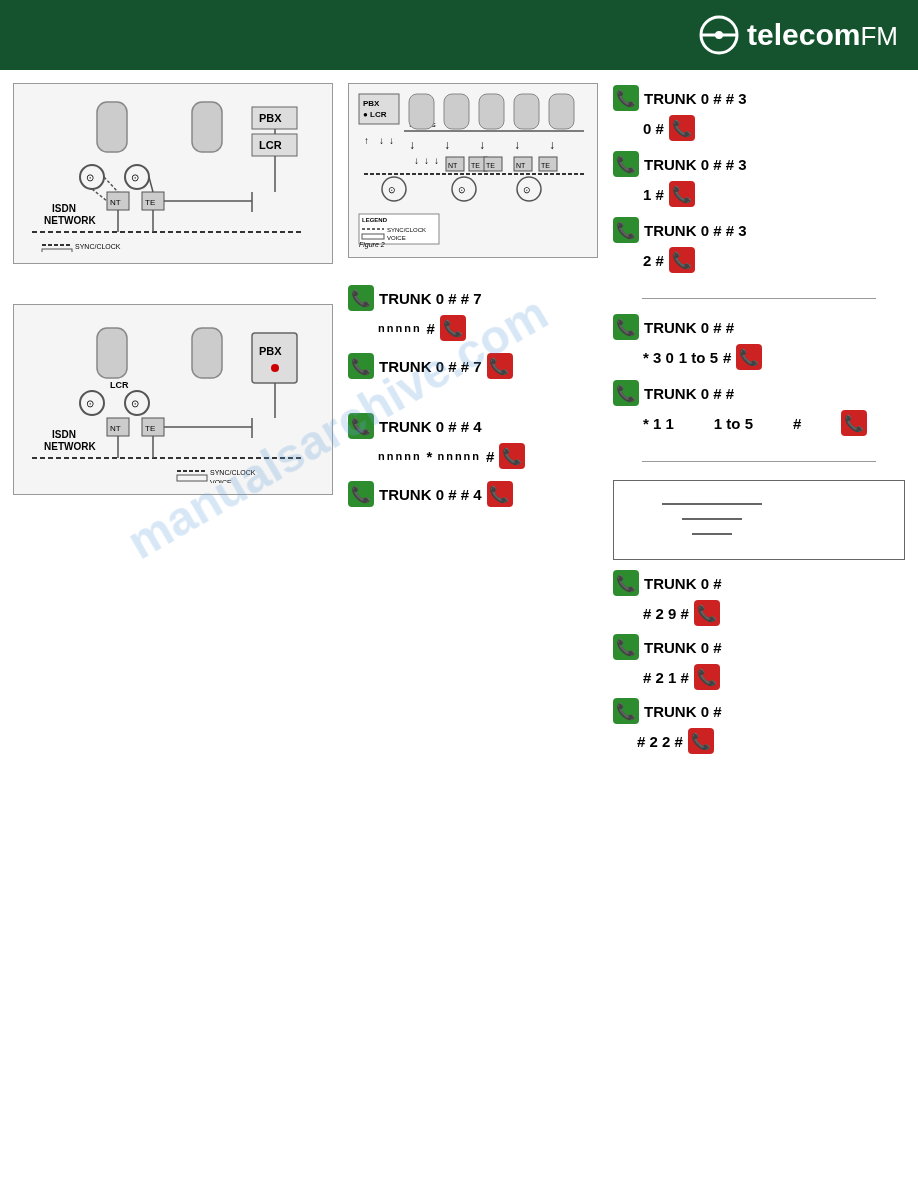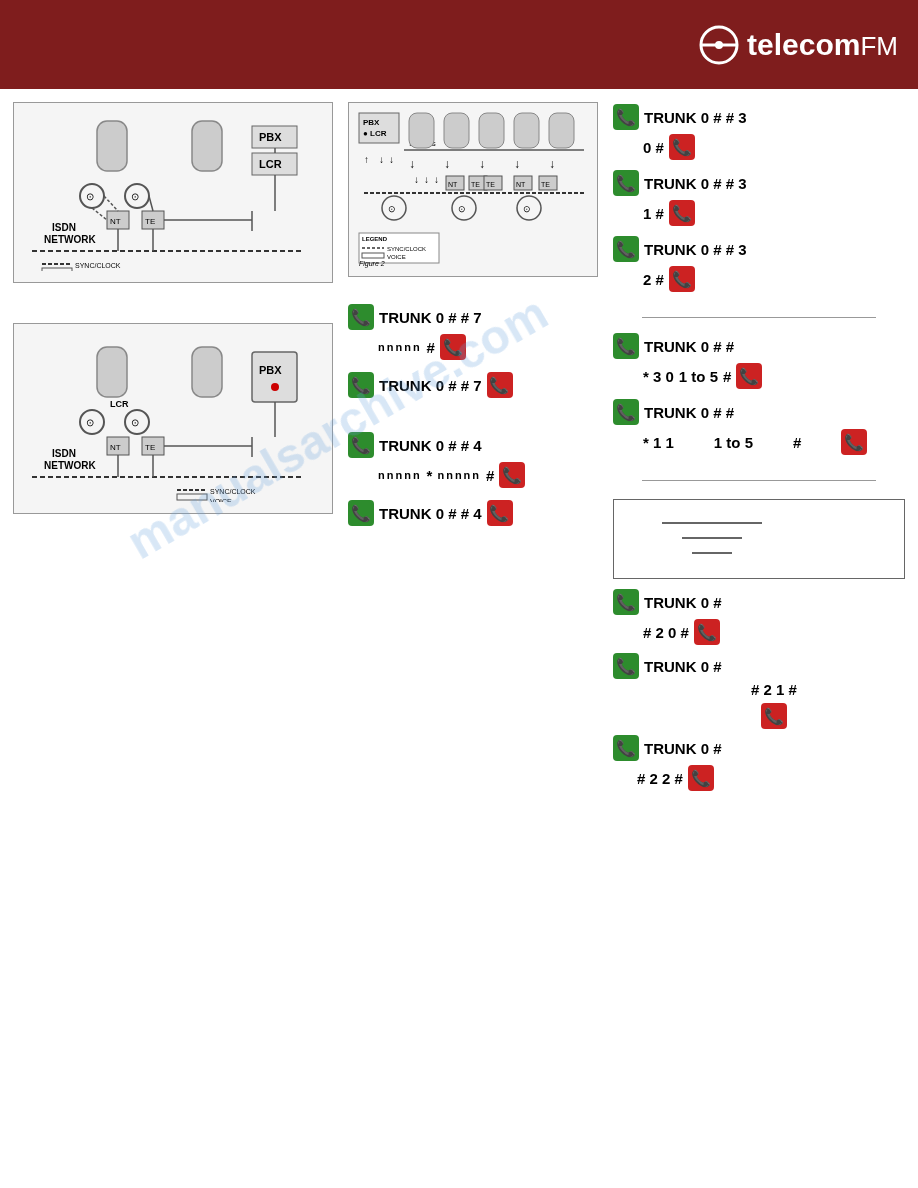--- a/index.html
+++ b/index.html
@@ -7,22 +7,22 @@
       width: 918px;
       min-height: 1188px;
       background: #fff;
       font-family: Arial, sans-serif;
       font-size: 13px;
       color: #000;
     }
 
     
     .header {
-      background: #7f1d1d;
-      height: 89px;
+      background: #14532d;
+      height: 70px;
       display: flex;
       align-items: center;
       justify-content: flex-end;
       padding-right: 20px;
       padding-left: 11px;
     }
     .logo-area {
       display: flex;
       align-items: center;
       gap: 8px;
@@ -452,31 +452,31 @@
       </svg>
     </div>
 
     <div class="cmd-group">
 
       <div class="cmd-row">
         <div class="btn-green">📞</div>
         <span class="cmd-item">TRUNK 0 #</span>
       </div>
       <div class="cmd-row" style="margin-left:30px;">
-        <span class="cmd-item"># 2 0 #</span>
+        <span class="cmd-item"># 2 9 #</span>
         <div class="btn-red">📞</div>
       </div>
 
       <div style="height:4px;"></div>
 
       <div class="cmd-row">
         <div class="btn-green">📞</div>
         <span class="cmd-item">TRUNK 0 #</span>
       </div>
-      <div class="cmd-row" style="margin-left:30px;flex-direction:column;">
+      <div class="cmd-row" style="margin-left:30px;">
         <span class="cmd-item"># 2 1 #</span>
         <div class="btn-red">📞</div>
       </div>
 
       <div style="height:4px;"></div>
 
       <div class="cmd-row">
         <div class="btn-green">📞</div>
         <span class="cmd-item">TRUNK 0 #</span>
       </div>

